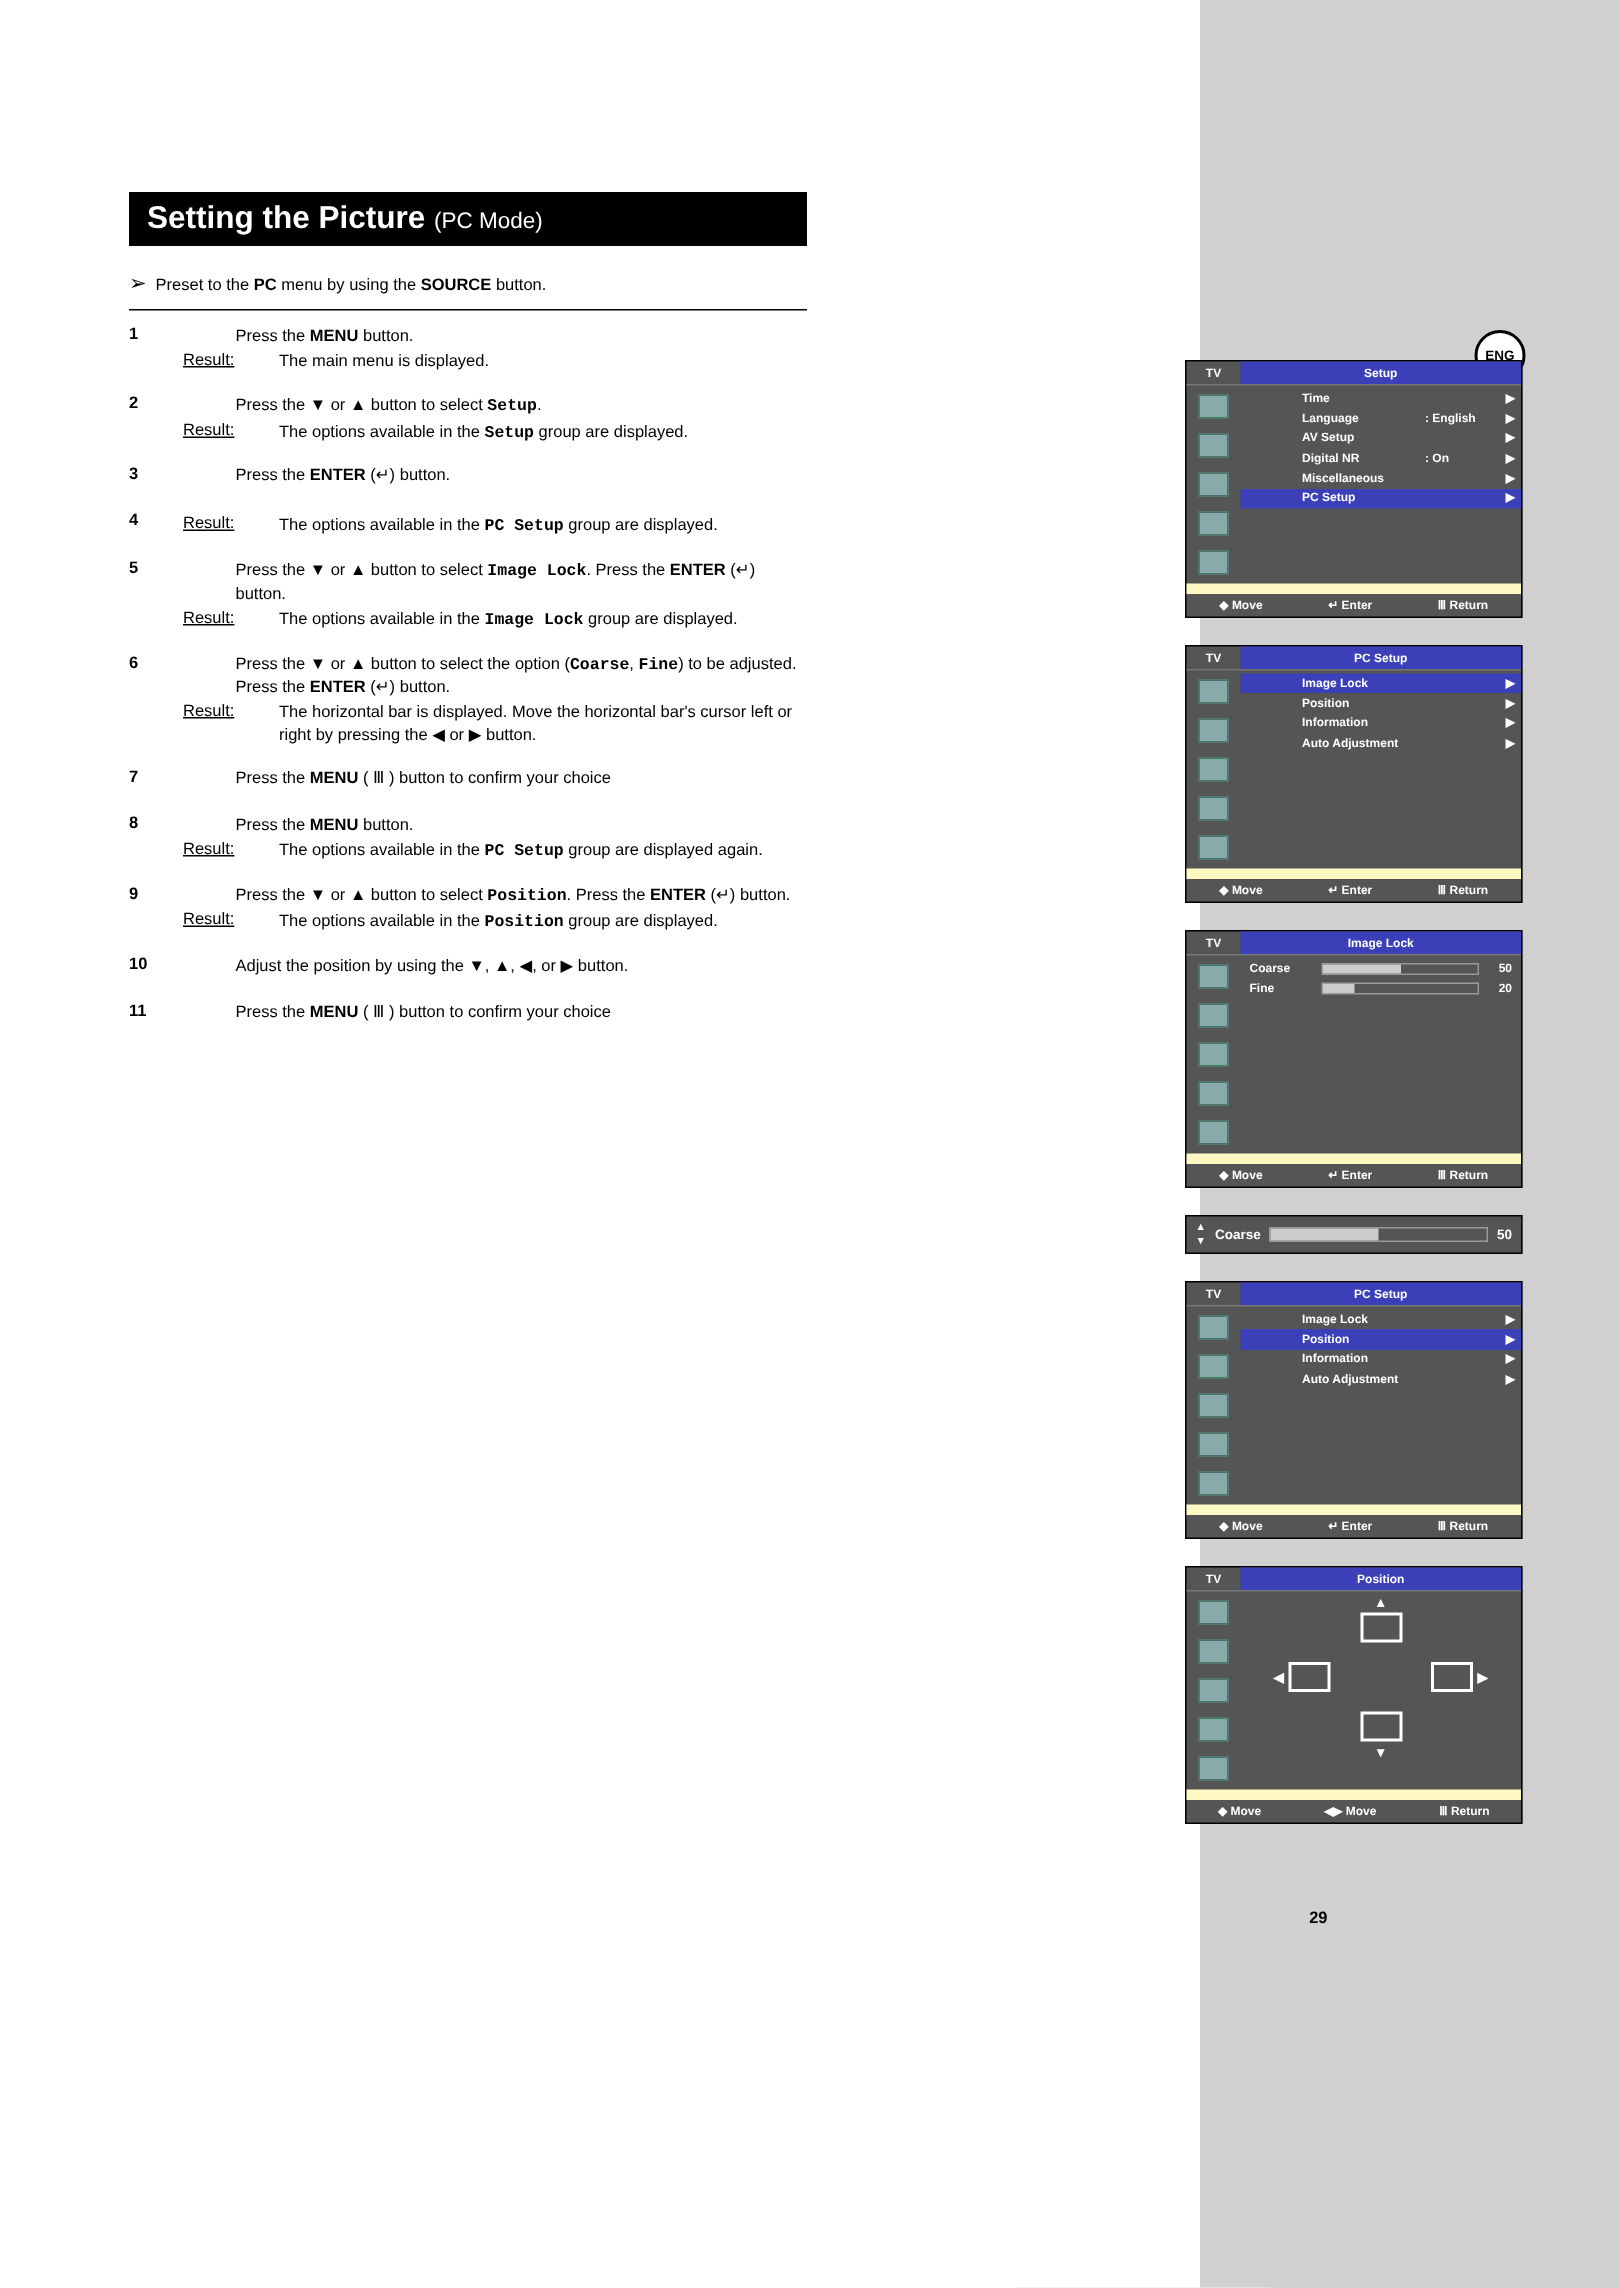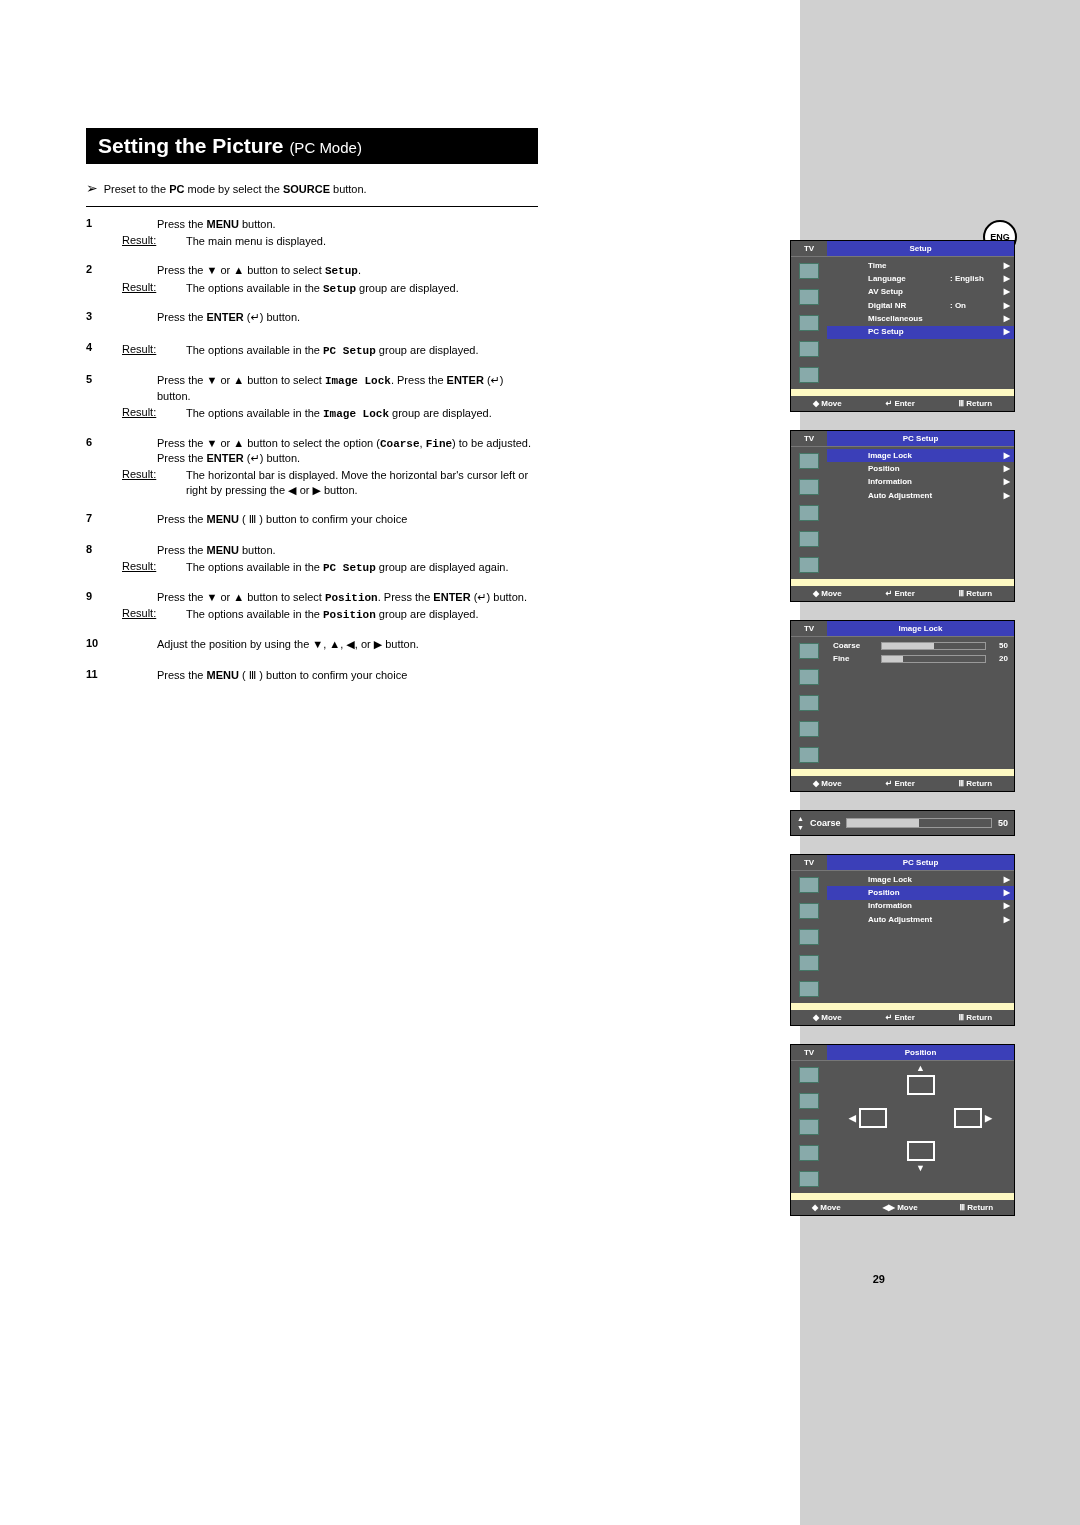--- a/index.html
+++ b/index.html
@@ -234,21 +234,21 @@
 
   <div class="content">
     <div class="title-bar">
       <span>Setting the Picture</span>
       <span class="mode">(PC Mode)</span>
     </div>
 
     <div class="preset-row">
       <span class="preset-pointer">➢</span>
       <span>
-        <span>Preset to the </span><span class="bold">PC</span><span> mode by select the </span><span class="bold">SOURCE</span><span> button.</span>
+        <span>Preset to the </span><span class="bold">PC</span><span> menu by using the </span><span class="bold">SOURCE</span><span> button.</span>
       </span>
     </div>
 
     <ol class="steps">
       <li>
           <div class="step-body">
         <p><span>Press the </span><span class="bold">MENU</span><span> button.</span></p>
         <div class="result-row">
               <span class="result-label">Result:</span>
               <span class="result-text">The main menu is displayed.</span>

